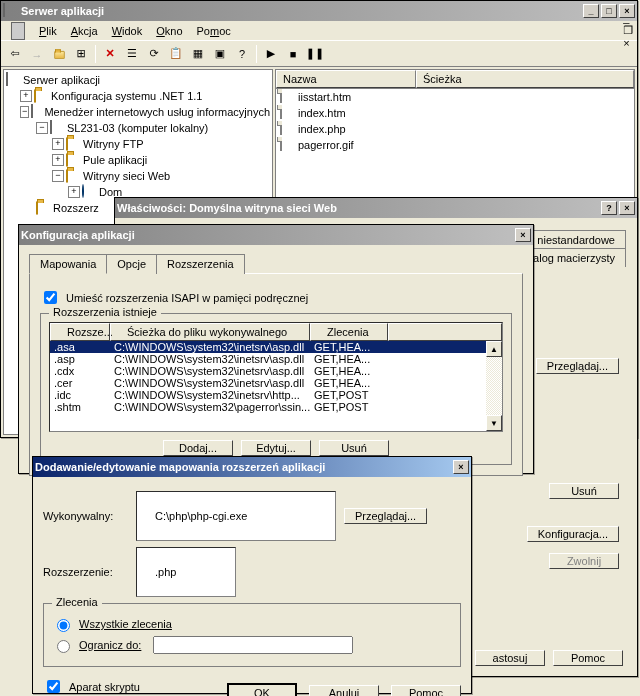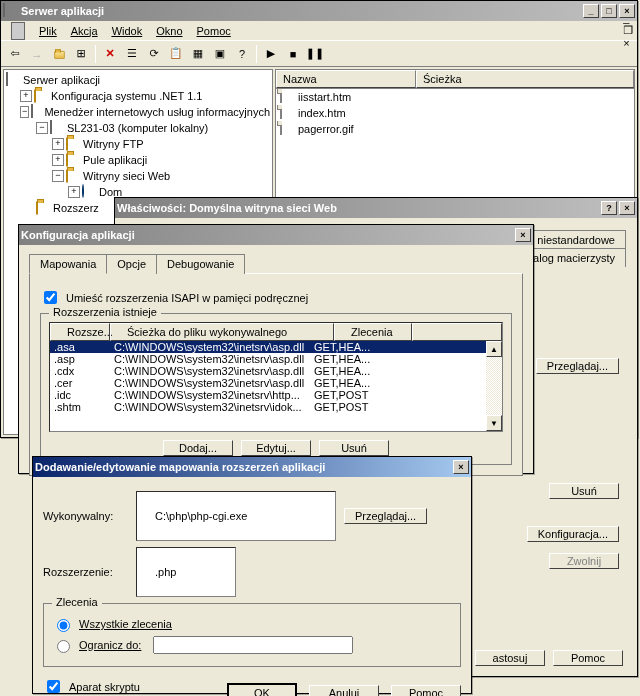--- a/index.html
+++ b/index.html
@@ -5,21 +5,21 @@
 * { box-sizing: border-box; font-family: Tahoma, sans-serif; font-size: 11px; }
 body { margin: 0; background: #ece9d8; width: 640px; height: 696px; position: relative; overflow: hidden; }
 .window { position: absolute; background: #ece9d8; border: 1px solid #000; box-shadow: 1px 1px 0 rgba(0,0,0,0.3); }
 .titlebar { height: 20px; background: linear-gradient(to right, #0a246a, #a6caf0); color: #fff; display: flex; align-items: center; padding: 0 2px; font-weight: bold; }
 .titlebar.inactive { background: linear-gradient(to right, #808080, #c0c0c0); }
 .titlebar .ticon { width: 14px; height: 14px; margin-right: 4px; display: inline-block; }
 .titlebar .ttext { flex: 1; }
 .titlebar .tbtns { display: flex; gap: 2px; }
 .titlebar .tbtn { width: 16px; height: 14px; background: #d4d0c8; border: 1px solid #fff; border-right-color:#404040; border-bottom-color:#404040; font-size: 9px; display: flex; align-items: center; justify-content: center; color: #000; font-family: Arial; font-weight: bold; }
 .menubar { height: 20px; background: #ece9d8; display: flex; align-items: center; padding: 0 4px; gap: 2px; border-bottom: 1px solid #fff; }
-.menubar span { padding: 2px 6px; text-decoration: underline; }
+.menubar span { padding: 2px 6px; }
 .menubar u { text-decoration: underline; }
 .toolbar { height: 26px; background: #ece9d8; display: flex; align-items: center; padding: 0 4px; gap: 2px; border-bottom: 1px solid #808080; }
 .toolbar .tb { width: 20px; height: 20px; display: flex; align-items: center; justify-content: center; border: 1px solid transparent; }
 .toolbar .sep { width:1px; height:18px; background:#808080; margin:0 2px; border-right:1px solid #fff;}
 .splitmain { display: flex; position: absolute; top: 68px; left: 2px; right: 2px; bottom: 2px; }
 .treepane { width: 270px; background: #fff; border: 1px solid #808080; overflow: hidden; }
 .listpane { flex: 1; background: #fff; border: 1px solid #808080; margin-left: 2px; }
 .tree { padding: 2px; }
 .tnode { white-space: nowrap; padding: 1px 0; display: flex; align-items: center; }
 .tnode .tw { display:inline-block; width:12px; height:12px; border:1px solid #808080; background:#fff; text-align:center; line-height:8px; font-size:9px; margin-right:2px;}
@@ -167,20 +167,24 @@
       <div class="litem">
           <span class="fic"><span class="fileic"></span></span>
           <span>iisstart.htm</span>
         </div>
       <div class="litem">
           <span class="fic"><span class="fileic"></span></span>
           <span>index.htm</span>
         </div>
       <div class="litem">
           <span class="fic"><span class="fileic"></span></span>
+          <span>index.php</span>
+        </div>
+      <div class="litem">
+          <span class="fic"><span class="fileic"></span></span>
           <span>pagerror.gif</span>
         </div>
     </div>
   </div>
 </div>
 
 <div class="window" style="left:114px;top:197px;width:524px;height:480px;">
   <div class="titlebar inactive">
     <span class="ttext">Właściwości: Domyślna witryna sieci Web</span>
     <div class="tbtns">
@@ -214,33 +218,33 @@
   <div class="titlebar inactive">
     <span class="ttext">Konfiguracja aplikacji</span>
     <div class="tbtns">
         <div class="tbtn">×</div>
       </div>
   </div>
   <div class="dlgbody">
     <div class="tabrow">
       <div class="tab active">Mapowania</div>
       <div class="tab">Opcje</div>
-      <div class="tab">Debugowanie</div>
+      <div class="tab">Rozszerzenia</div>
     </div>
     <div class="tabpanel">
       <div class="chk">
           <input type="checkbox" checked="" style="">
           <span>Umieść rozszerzenia ISAPI w pamięci podręcznej</span>
         </div>
       <div class="gbox">
         <div class="glabel">Rozszerzenia istnieje</div>
         <div class="exttable">
           <div class="ethead">
             <div class="eth" style="width:60px">Rozsze...</div>
-            <div class="eth" style="width:224px">Ścieżka do pliku wykonywalnego</div>
+            <div class="eth" style="width:200px">Ścieżka do pliku wykonywalnego</div>
             <div class="eth" style="width:78px">Zlecenia</div>
             <div class="eth" style="flex:1"></div>
           </div>
           <div id="extrows">
               <div class="erow sel">
                 <div class="ecell" style="width:60px">.asa</div>
                 <div class="ecell" style="width:200px">C:\WINDOWS\system32\inetsrv\asp.dll</div>
                 <div class="ecell" style="width:88px">GET,HEA...</div>
               </div>
               <div class="erow">
@@ -258,21 +262,21 @@
                 <div class="ecell" style="width:200px">C:\WINDOWS\system32\inetsrv\asp.dll</div>
                 <div class="ecell" style="width:88px">GET,HEA...</div>
               </div>
               <div class="erow">
                 <div class="ecell" style="width:60px">.idc</div>
                 <div class="ecell" style="width:200px">C:\WINDOWS\system32\inetsrv\http...</div>
                 <div class="ecell" style="width:88px">GET,POST</div>
               </div>
               <div class="erow">
                 <div class="ecell" style="width:60px">.shtm</div>
-                <div class="ecell" style="width:200px">C:\WINDOWS\system32\inetsrv\idok...</div>
+                <div class="ecell" style="width:200px">C:\WINDOWS\system32\pagerror\ssin...</div>
                 <div class="ecell" style="width:88px">GET,POST</div>
               </div>
             </div>
           <div class="scrollv">
             <div class="sbtn">▲</div>
             <div class="strack"></div>
             <div class="sbtn">▼</div>
           </div>
         </div>
         <div class="btnrow">

